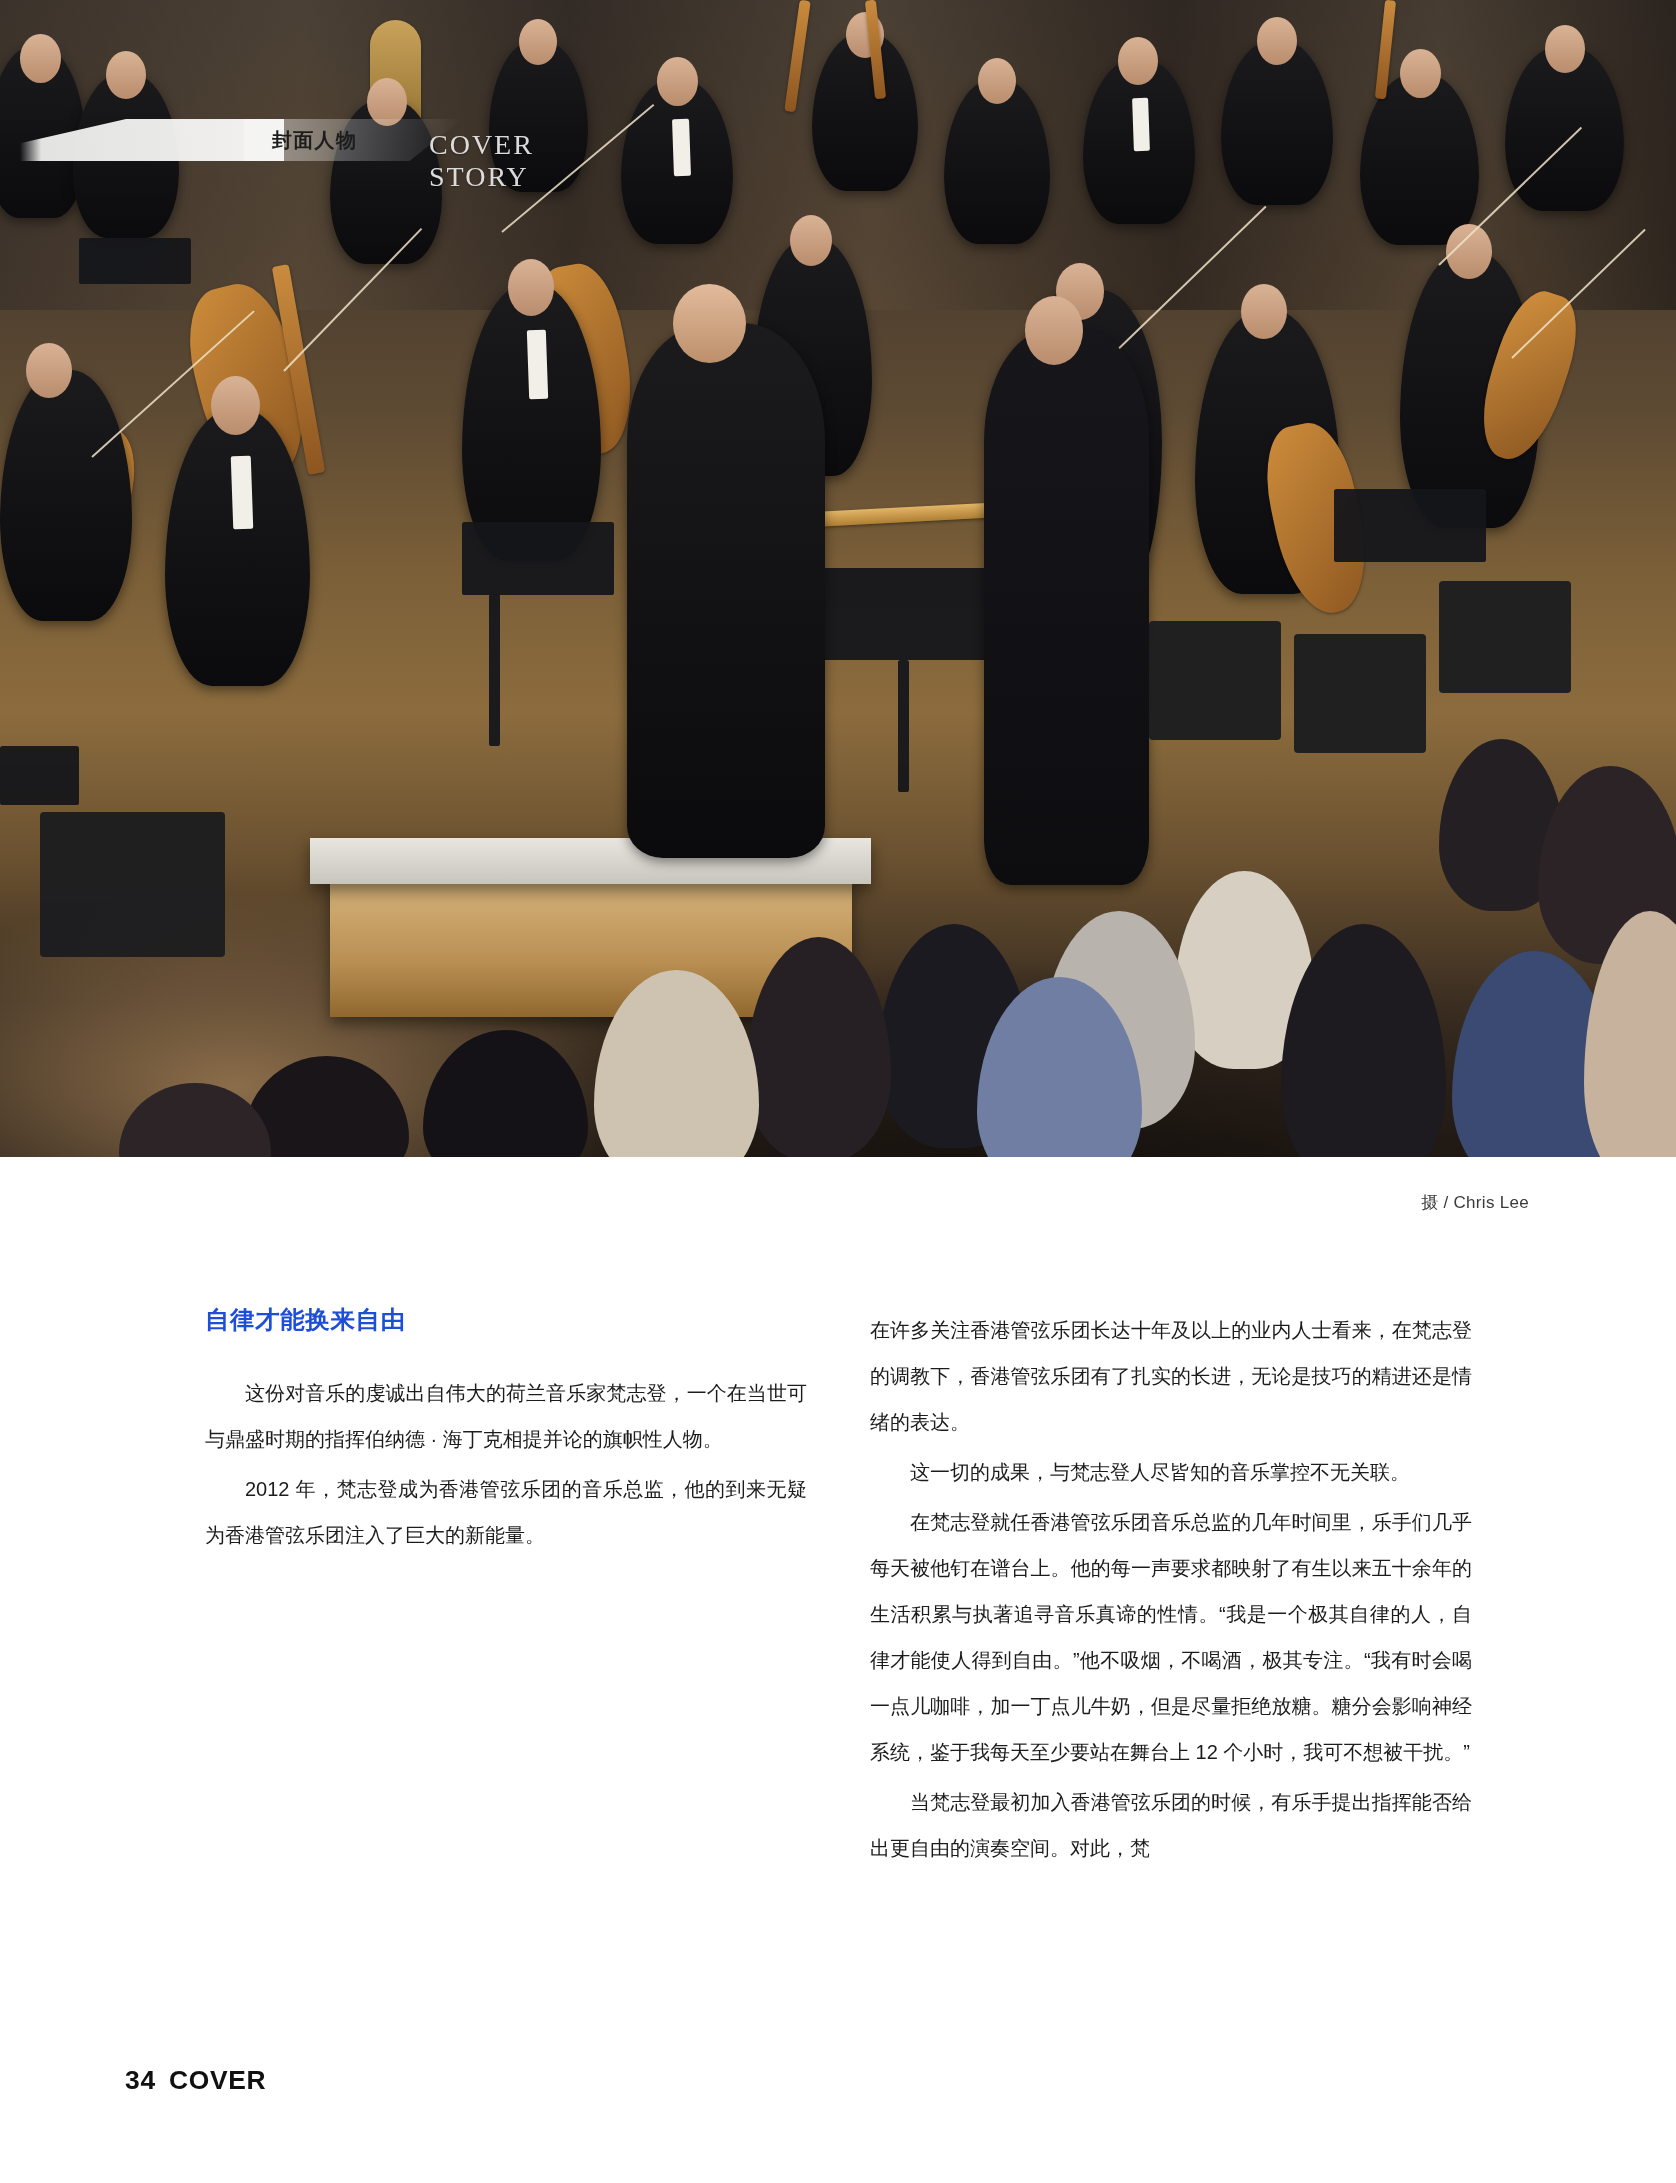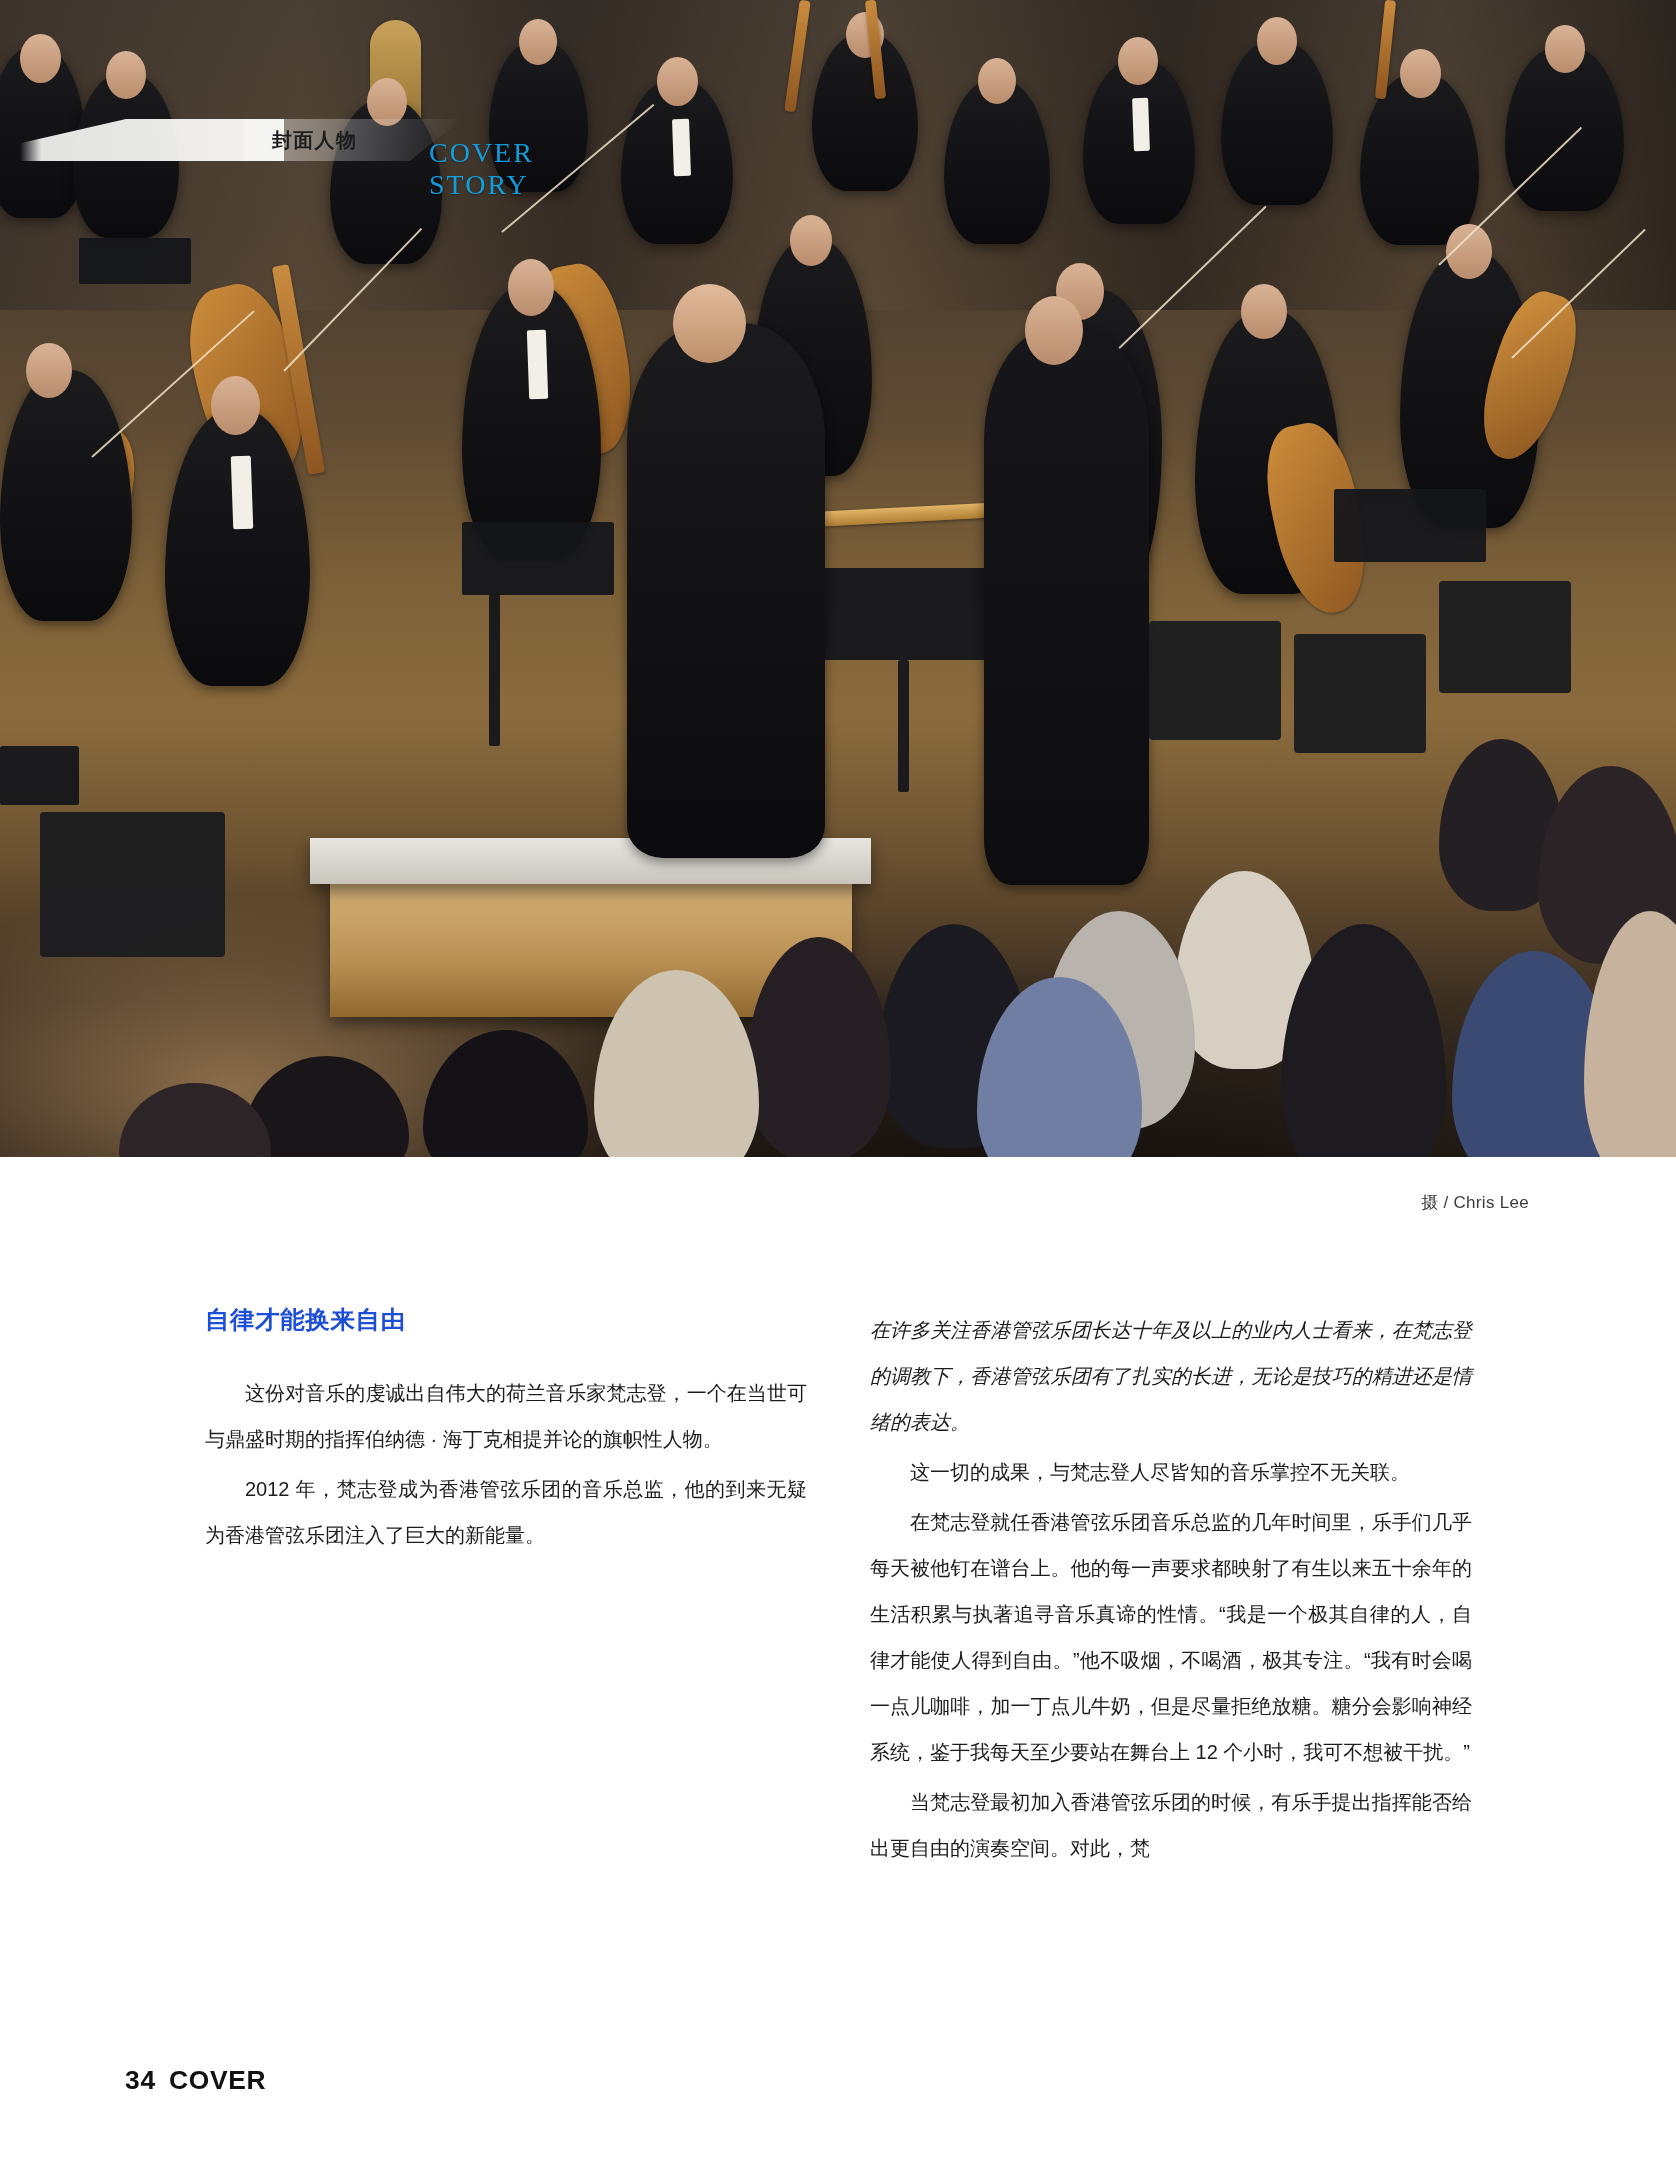--- a/index.html
+++ b/index.html
@@ -145,25 +145,25 @@
   .tab-cn {
     position: absolute;
     left: 252px; top: 8px;
     font-size: 20px;
     letter-spacing: 1.3px;
     color: #1d1d1d;
     font-weight: 700;
   }
   .tab-en {
     position: absolute;
-    left: 409px; top: 18px;
+    left: 409px; top: 10px;
     font-family: "Liberation Serif", serif;
     font-size: 28px;
     letter-spacing: 2px;
-    color: #0ea5e9;
+    color: #e5e5e5;
     opacity: .95;
     text-shadow: 0 0.7px 2px rgba(0,0,0,.35);
   }
 
   
   .credit {
     position: absolute;
     right: 147px;
     top: 1191px;
     font-size: 17px;
@@ -192,21 +192,21 @@
   }
   p.para {
     margin: 0 0 4px 0;
     font-size: 20px;
     line-height: 46px;
     text-align: justify;
     text-justify: inter-ideograph;
     color: #1c1c1c;
     text-indent: 2em;
   }
-  p.para.noindent { text-indent: 0; font-style: italic; }
+  p.para.noindent { text-indent: 0; }
   .col-right { padding-top: 2.6px; }
 
   
   .footer {
     position: absolute;
     left: 125px;
     top: 2065px;
     display: flex;
     align-items: baseline;
     gap: 13.2px;

